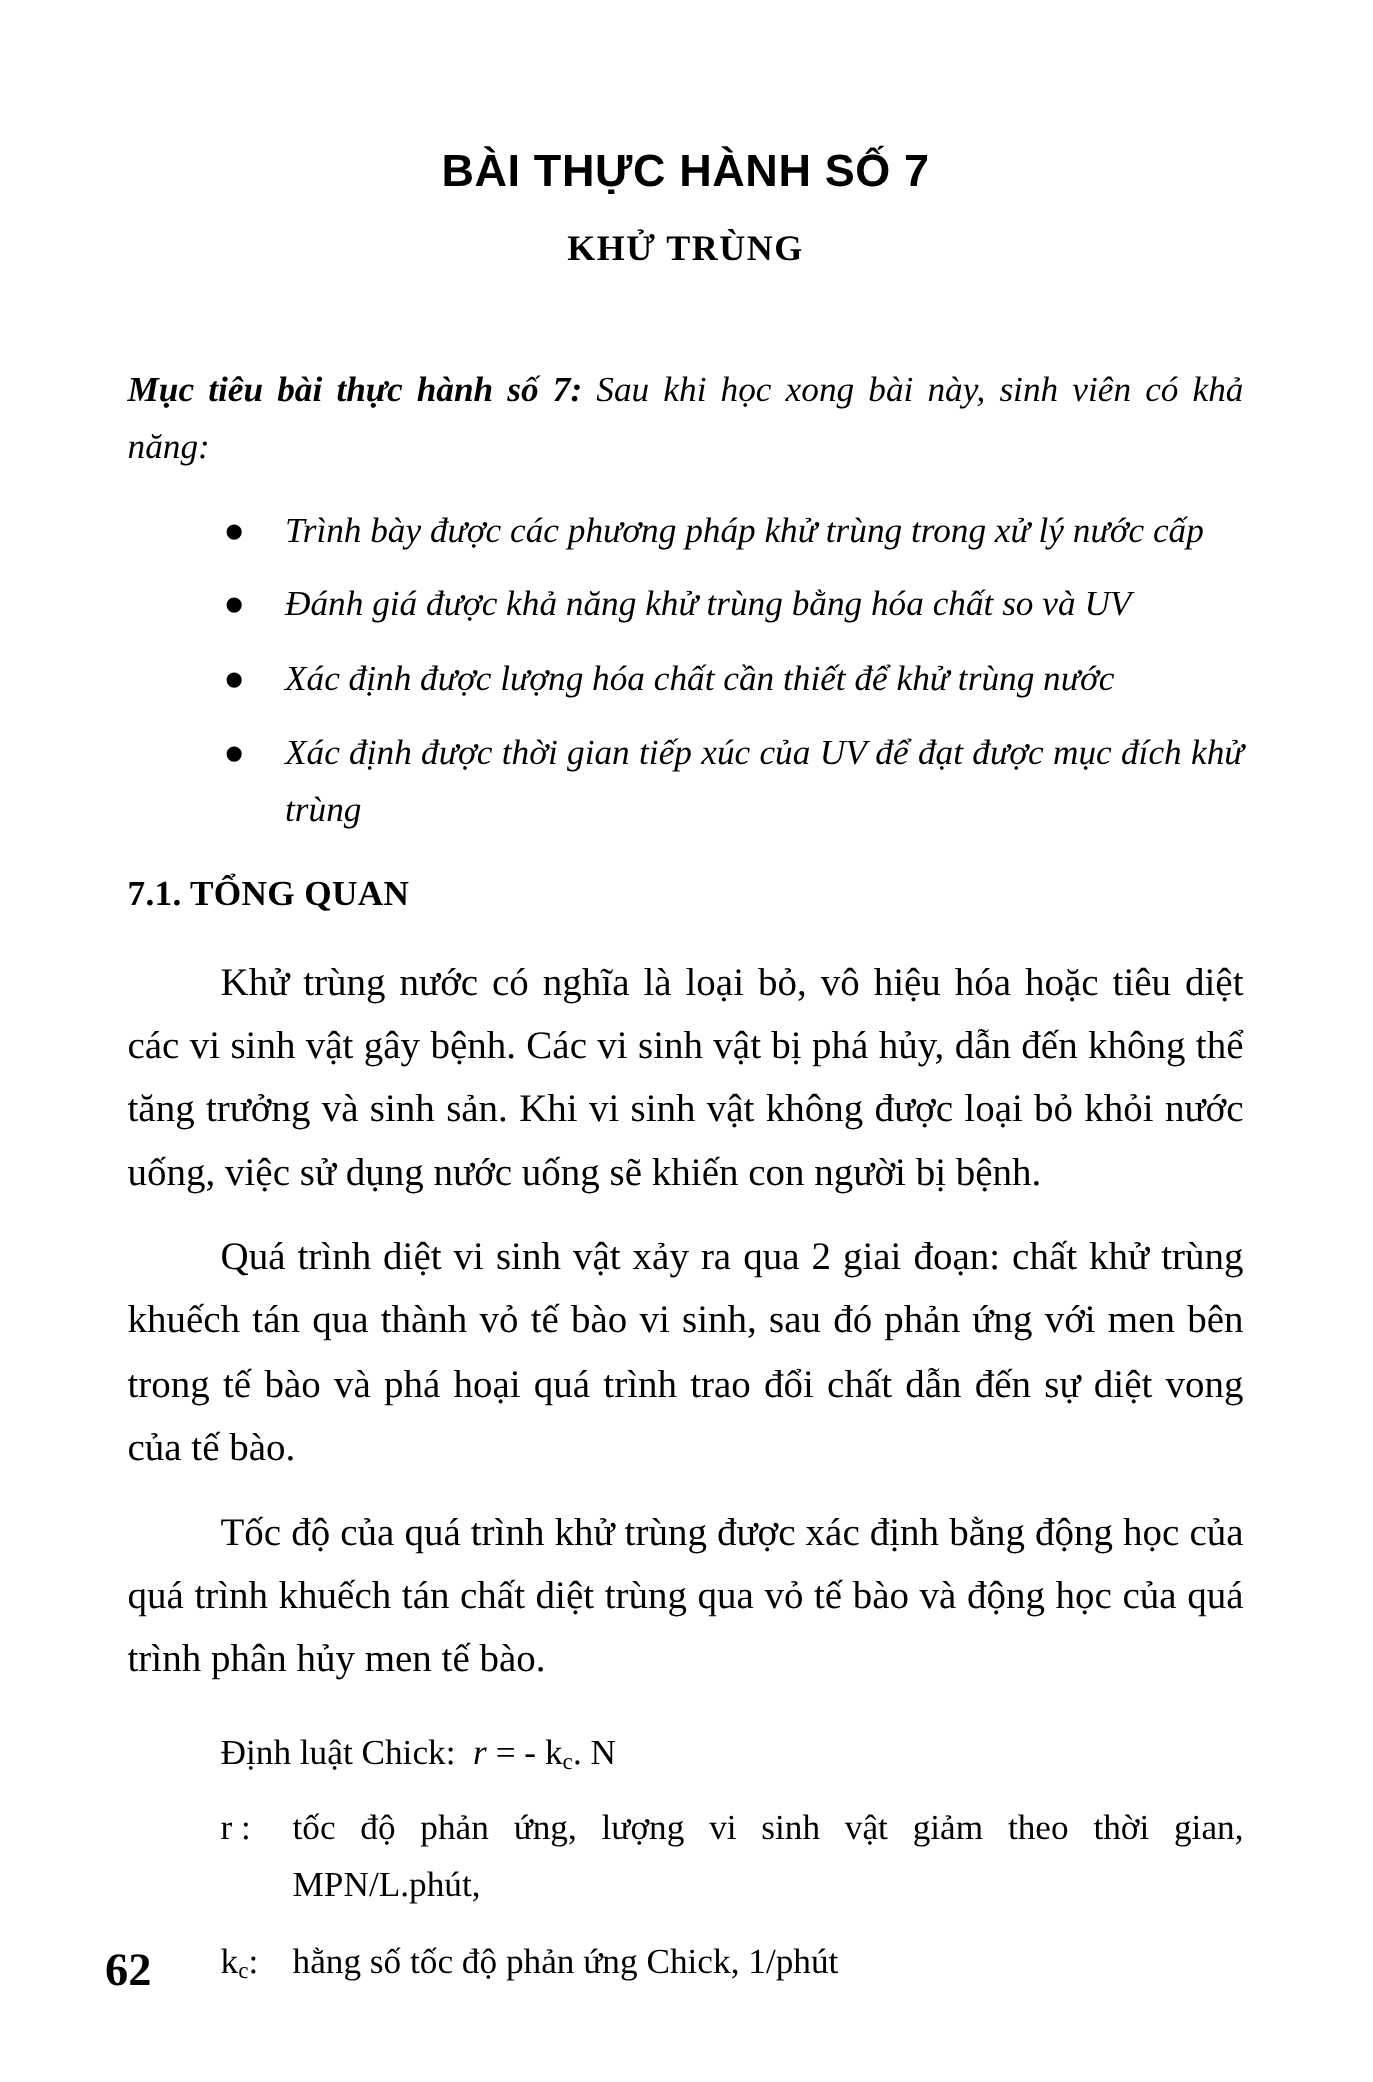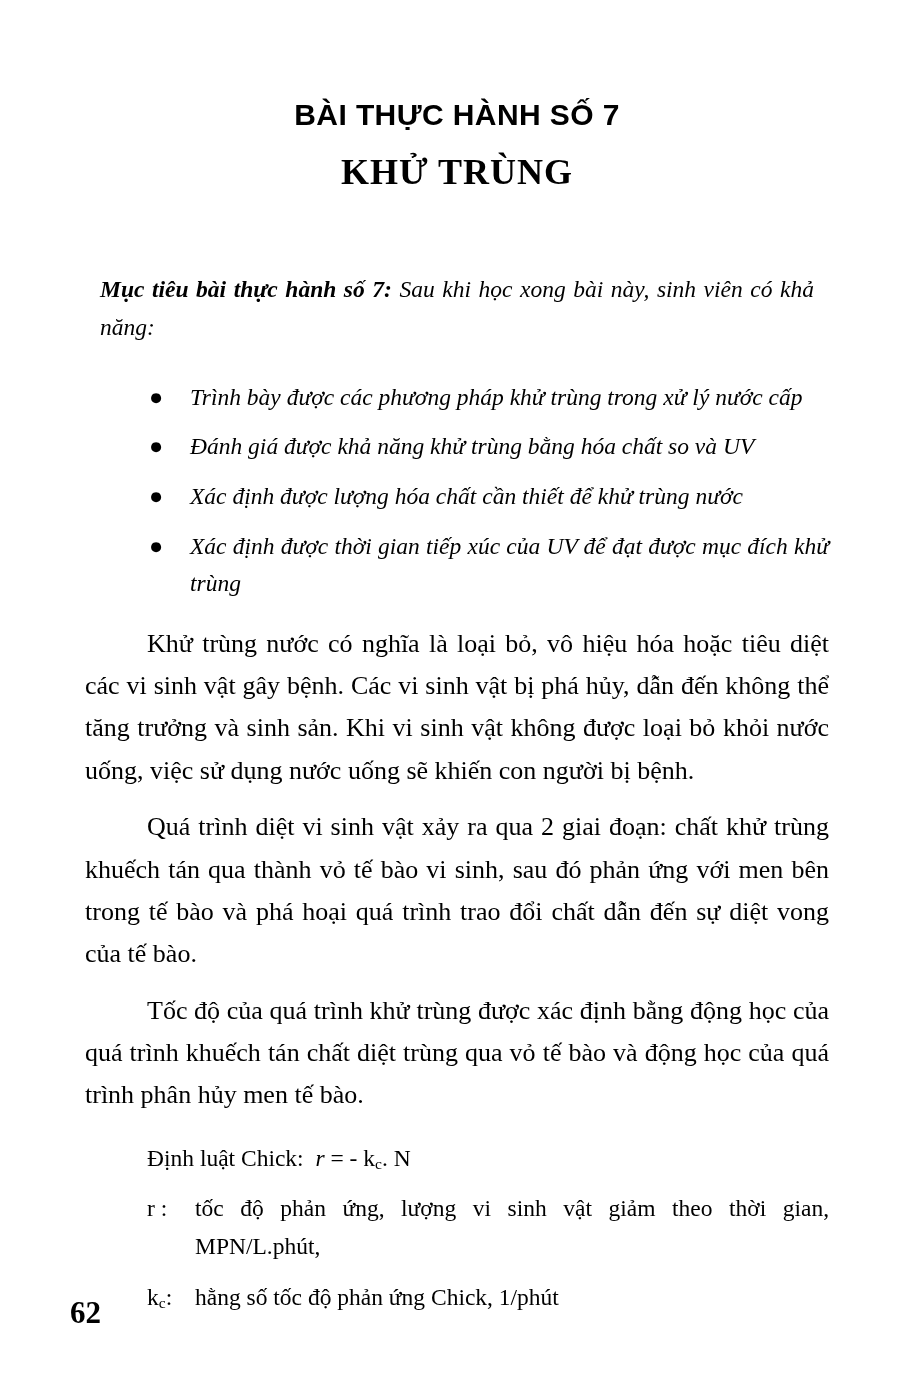--- a/index.html
+++ b/index.html
@@ -32,35 +32,35 @@
     font-size: 30px;
     text-align: center;
     letter-spacing: 0.4px;
     margin: 0;
     padding-top: 98px;
     line-height: 1.1;
   }
   .doc-subtitle {
     font-family: "Liberation Serif", "DejaVu Serif", serif;
     font-weight: bold;
-    font-size: 36px;
+    font-size: 24px;
     text-align: center;
     letter-spacing: 1px;
     margin: 0;
     padding-top: 22px;
     line-height: 1.1;
   }
 
   
   .objective {
     font-size: 23.5px;
     font-style: italic;
     line-height: 1.62;
     text-align: justify;
-    margin: 15px;
+    margin: 0;
     padding-top: 62px;
   }
   .objective .lead {
     font-weight: bold;
     font-style: italic;
   }
 
   
   .bullets {
     list-style: none;
@@ -190,20 +190,21 @@
       <li>
         <span class="bullet-dot">●</span>
         <span>Xác định được lượng hóa chất cần thiết để khử trùng nước</span>
       </li>
       <li>
         <span class="bullet-dot">●</span>
         <span>Xác định được thời gian tiếp xúc của UV để đạt được mục đích khử trùng</span>
       </li>
     </ul>
 
+    <h3 class="h-section">7.1. TỔNG QUAN</h3>
 
 
     <p class="para para-first">Khử trùng nước có nghĩa là loại bỏ, vô hiệu hóa hoặc tiêu diệt các vi sinh vật gây bệnh. Các vi sinh vật bị phá hủy, dẫn đến không thể tăng trưởng và sinh sản. Khi vi sinh vật không được loại bỏ khỏi nước uống, việc sử dụng nước uống sẽ khiến con người bị bệnh.</p>
 
     <p class="para">Quá trình diệt vi sinh vật xảy ra qua 2 giai đoạn:  chất khử trùng khuếch tán qua thành vỏ tế bào vi sinh, sau đó phản ứng với men bên trong tế bào và phá hoại quá trình trao đổi chất dẫn đến sự diệt vong của tế bào.</p>
 
     <p class="para">Tốc độ của quá trình khử trùng được xác định bằng động học của quá trình khuếch tán chất diệt trùng qua vỏ tế bào và động học của quá trình phân hủy men tế bào.</p>
 
     <p class="formula-line">
       <span>Định luật Chick:</span>&nbsp;

